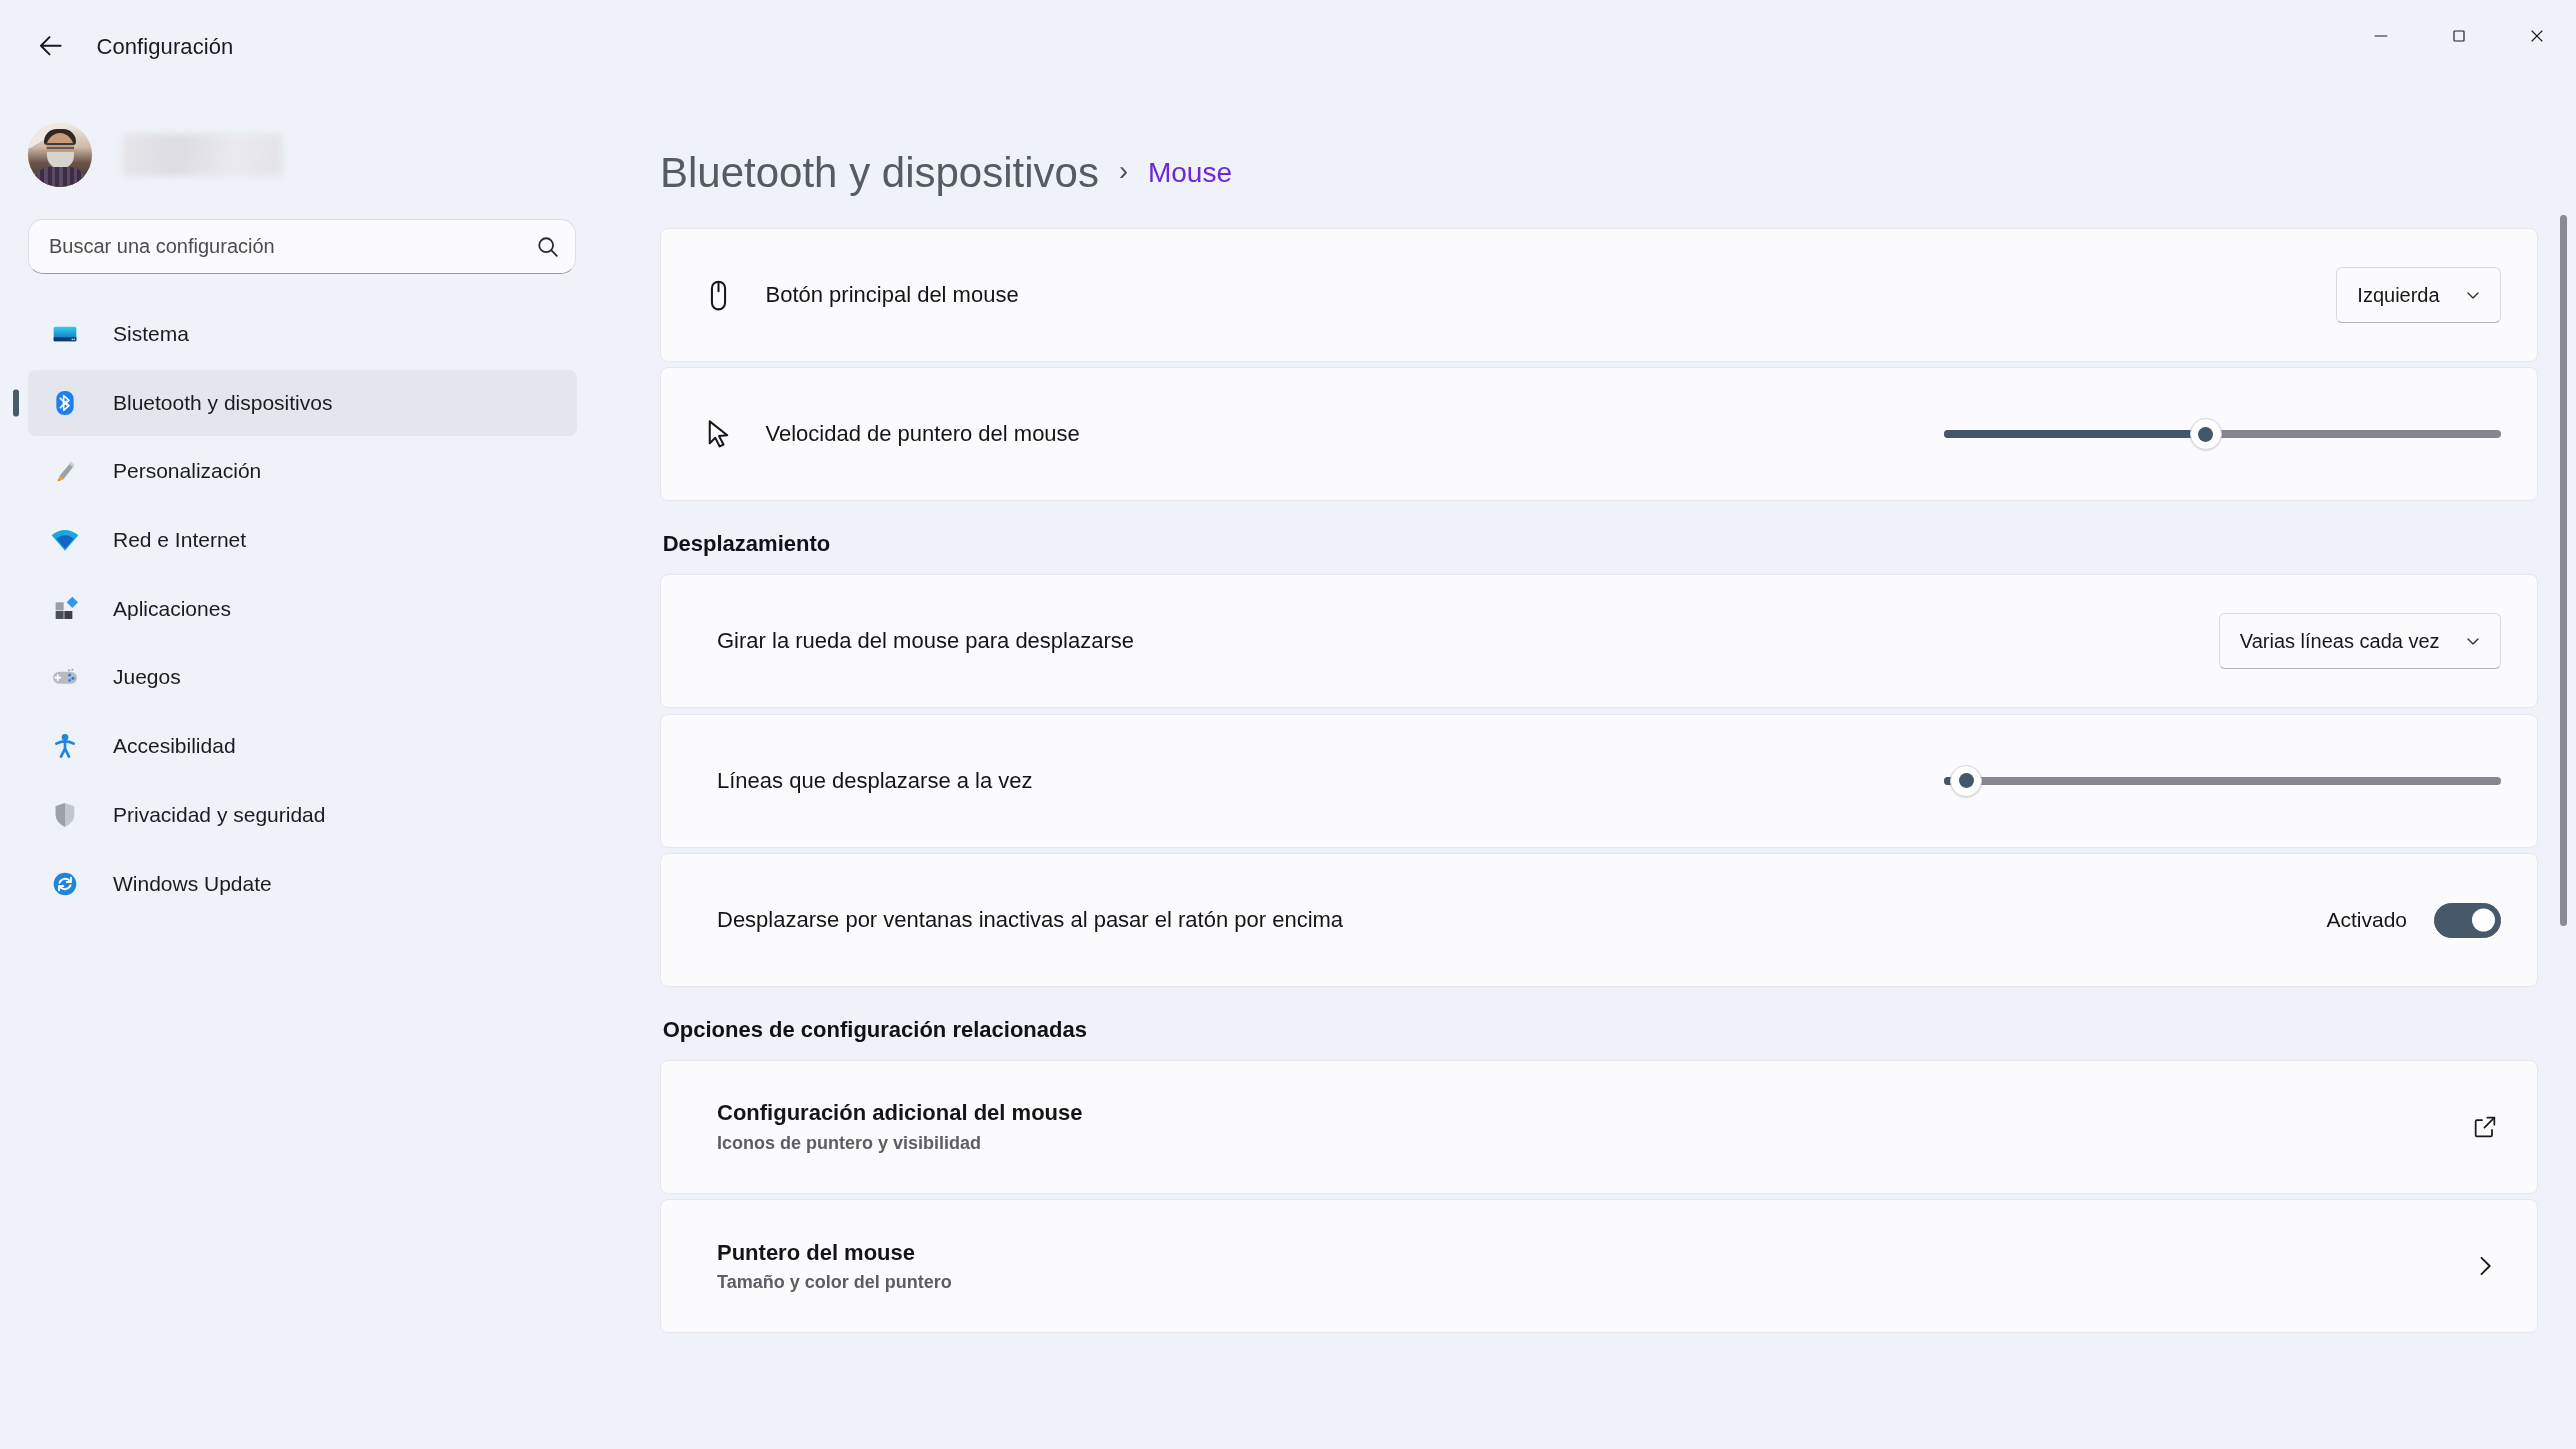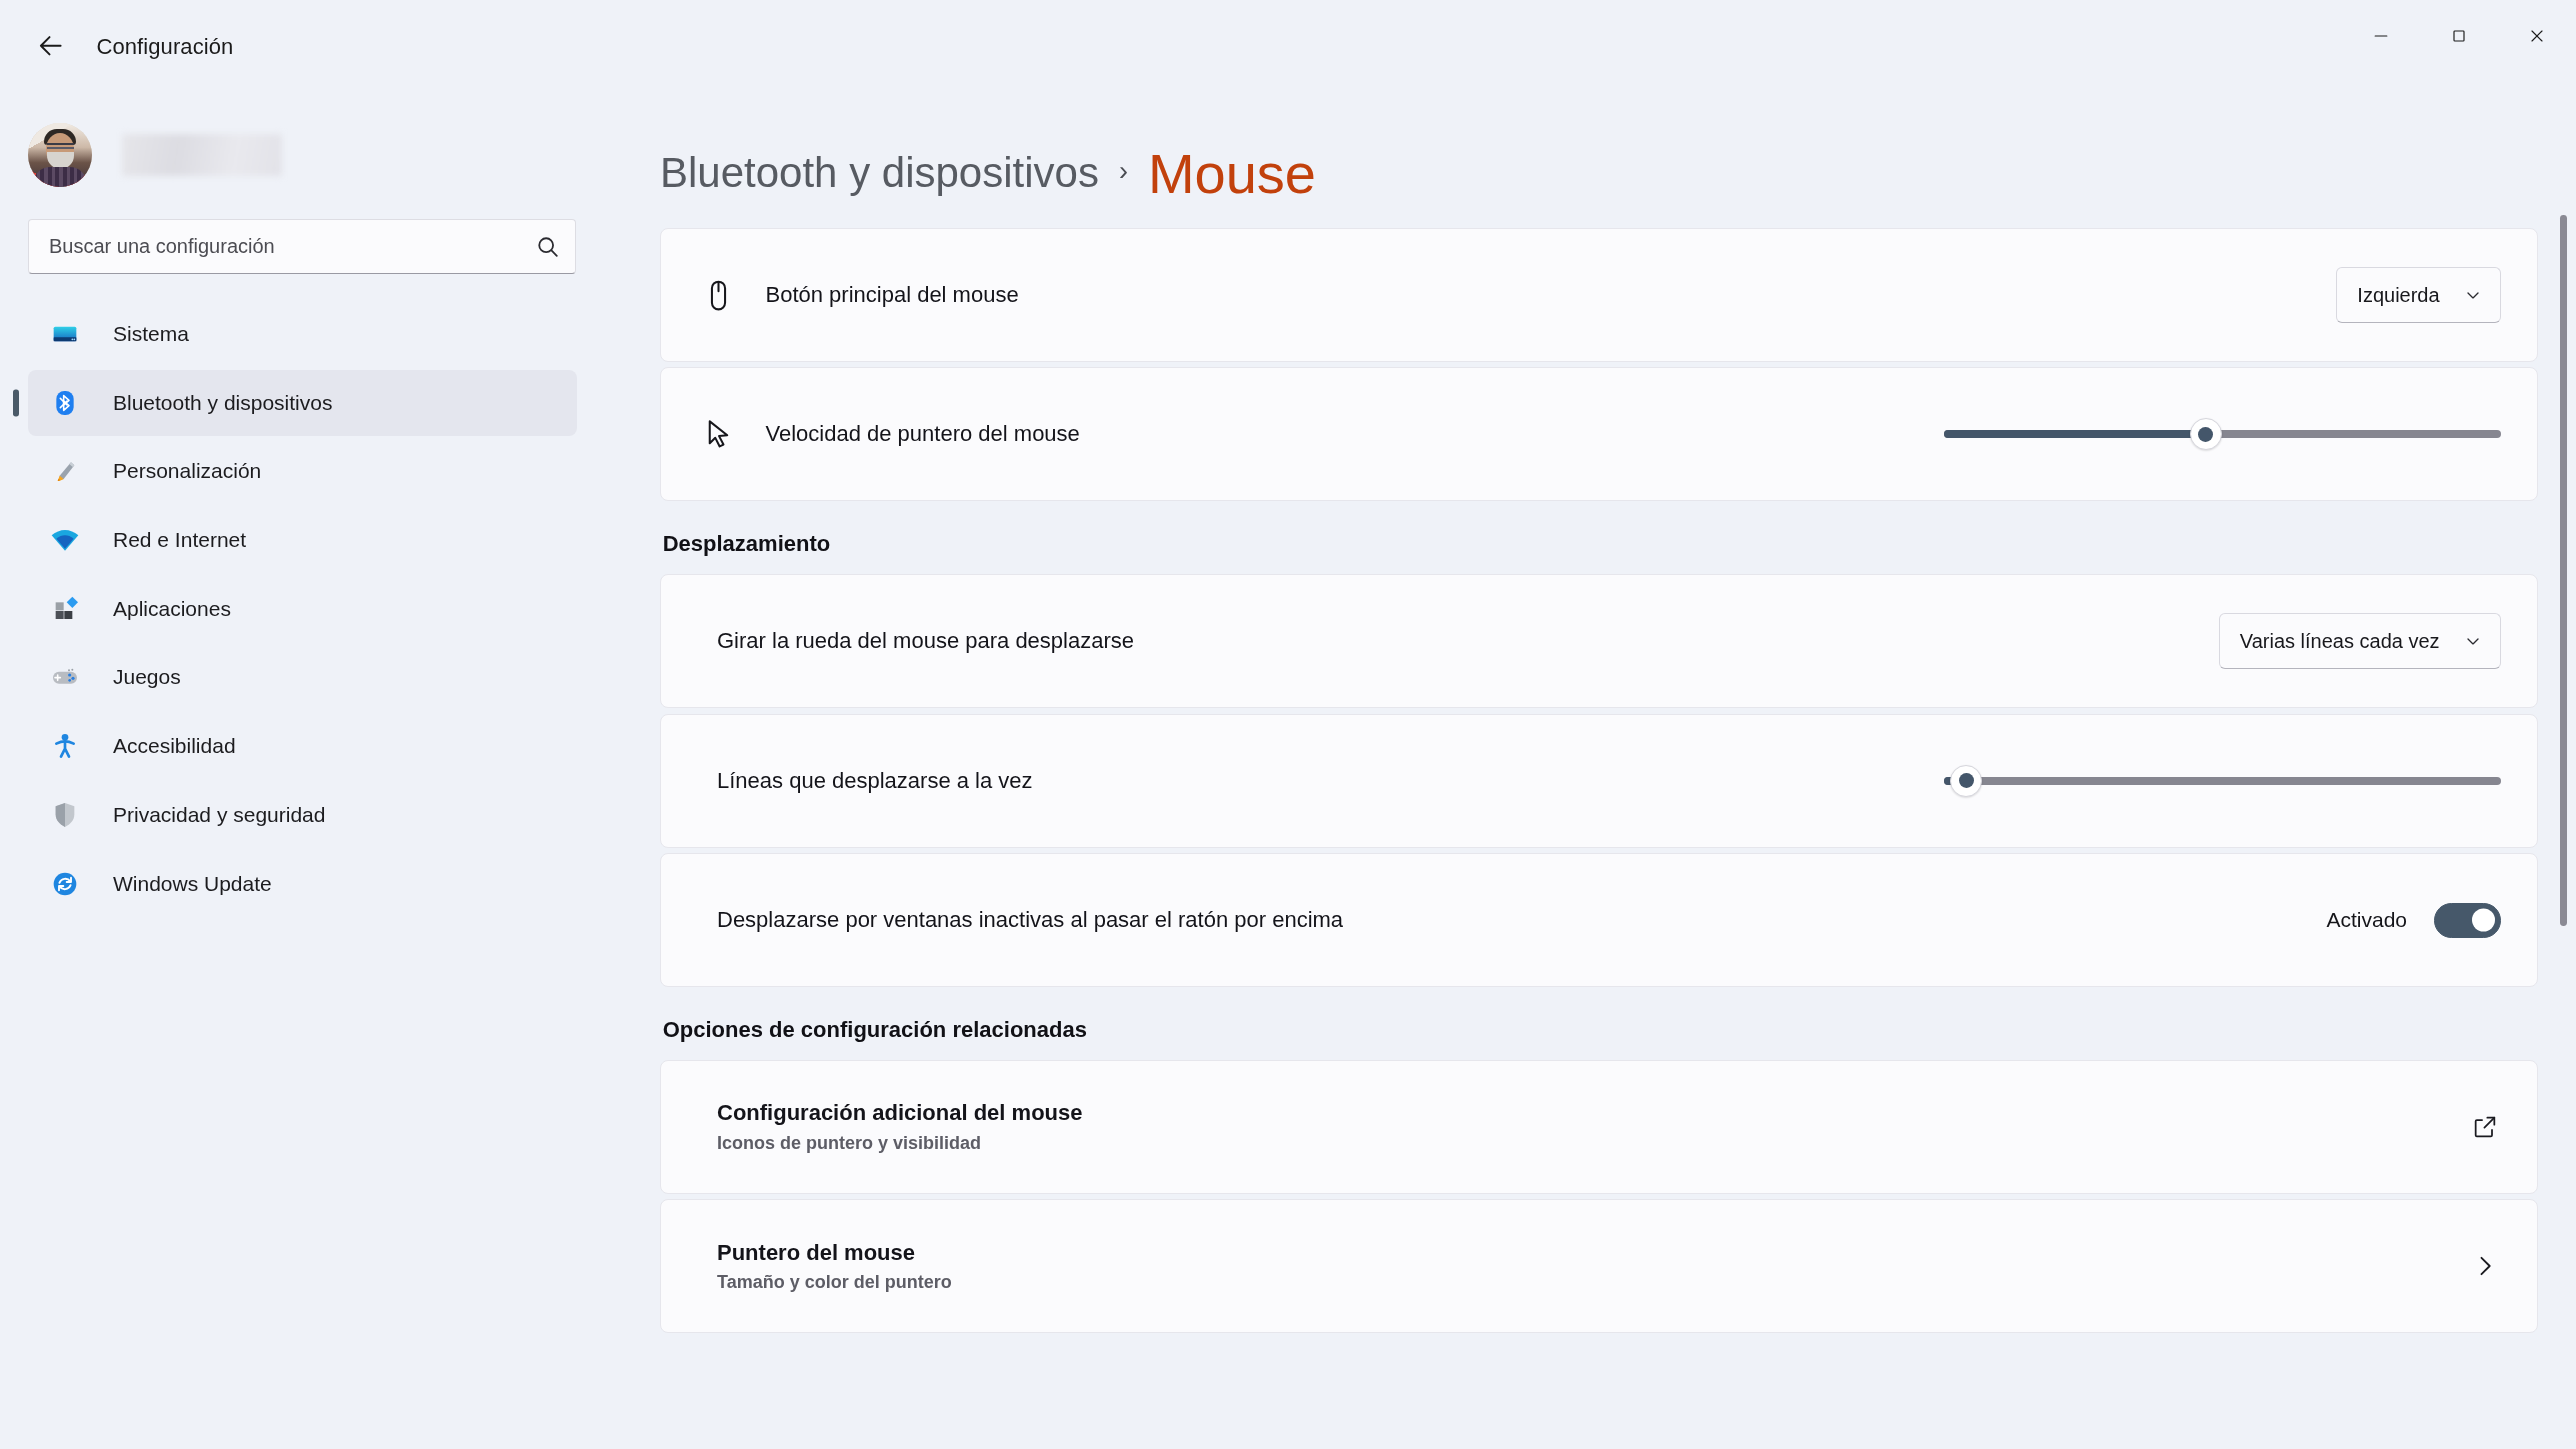--- a/index.html
+++ b/index.html
@@ -144,21 +144,21 @@
     height: 42px;
     border-radius: 2.7px;
     background: linear-gradient(100deg,#e6e6ea 0%, #dcdce2 35%, #e9e9ee 70%, #e2e2e8 100%);
     filter: blur(3.4px);
   }
 
   .search-wrap { padding: 0 28px; margin-top: 4px; }
   .search-box {
     position: relative;
     height: 55px;
-    border-radius: 4px;
+    border-radius: 15px;
     background: #fbfbfd;
     border: 0.7px solid #dddde3;
     border-bottom: 1.3px solid #9a9aa3;
     display: flex;
     align-items: center;
     padding: 0 14.8px 0 20px;
     justify-content: space-between;
   }
   .search-box input {
     flex: 1 1 auto;
@@ -229,22 +229,22 @@
     cursor: pointer;
   }
   .crumb-sep {
     margin: 0 20px;
     font-size: 27px;
     color: #4a4d53;
     line-height: 1;
     padding-bottom: 4px;
   }
   .crumb-current {
-    font-size: 56px;
-    color: #c2410c;
+    font-size: 28px;
+    color: #6d28d9;
     white-space: nowrap;
   }
 
   .card {
     background: #fbfbfd;
     border: 0.7px solid #e6e6ec;
     border-radius: 8px;
     margin-bottom: 5.4px;
     display: flex;
     align-items: center;

